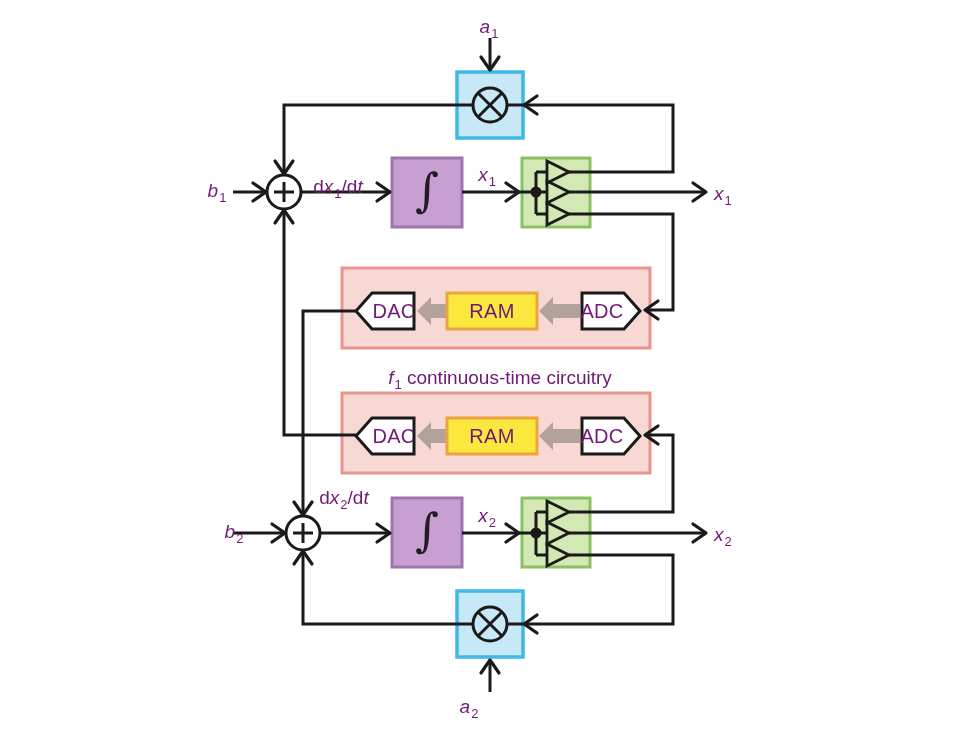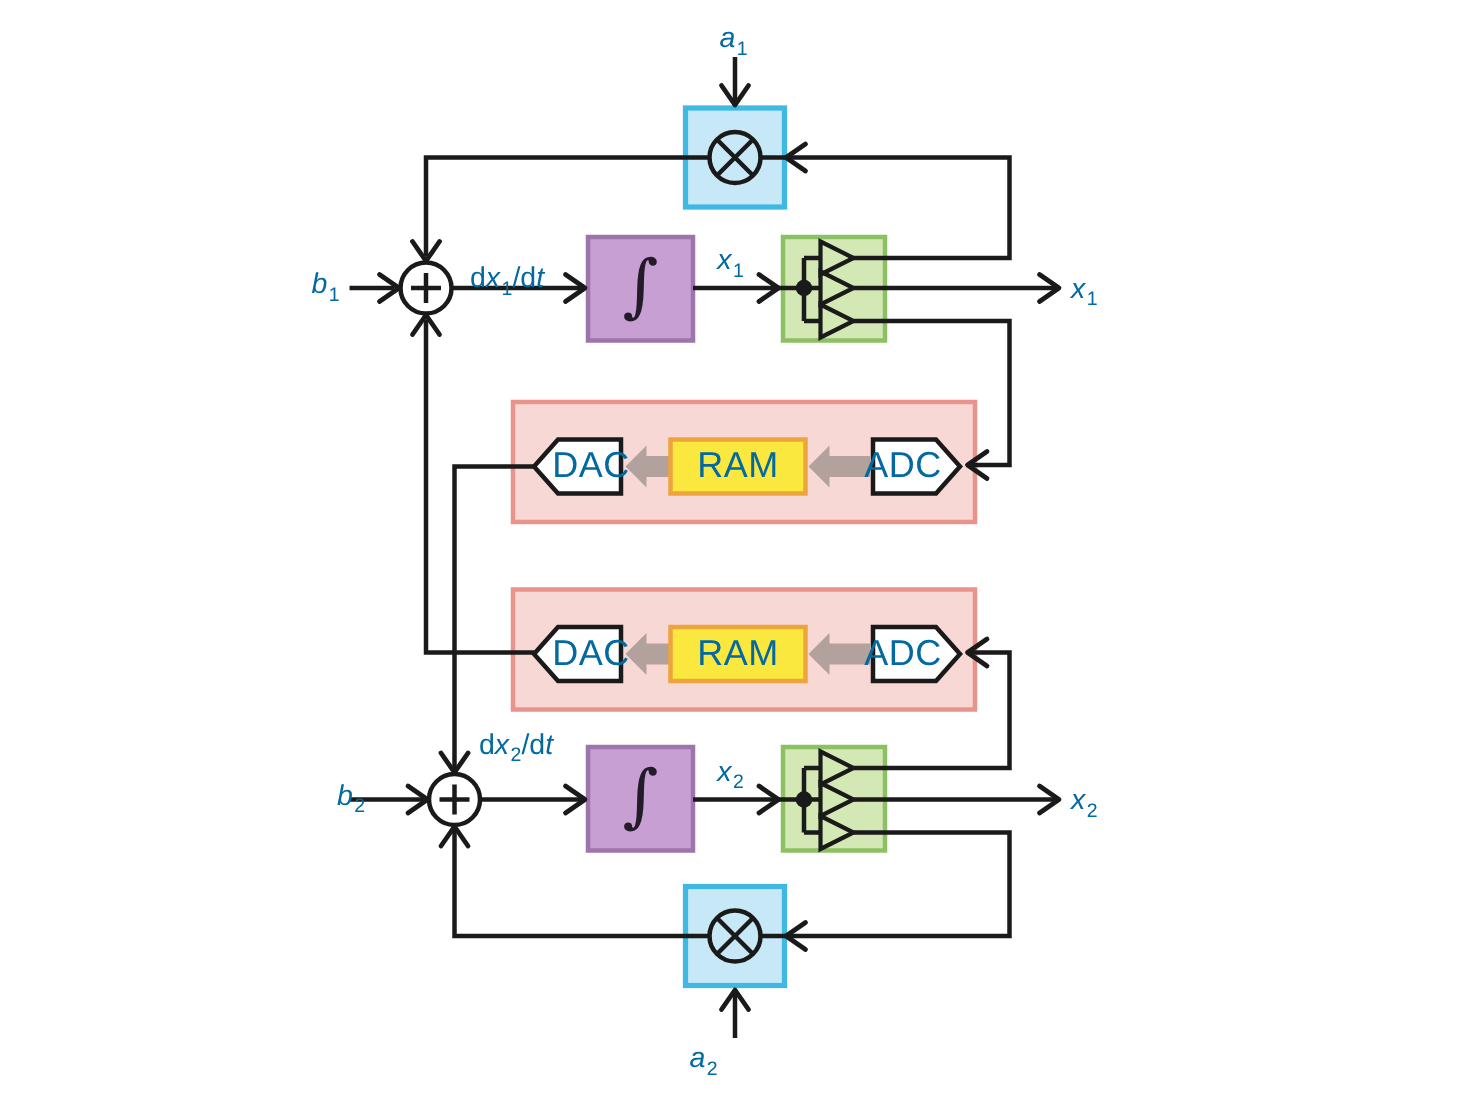--- a/index.html
+++ b/index.html
@@ -19,26 +19,26 @@
   .whiteshape { fill:#ffffff; stroke:#1a1a1a; stroke-width:3; }
   .ramrect  { fill:#fbe83f; stroke:#eda43c; stroke-width:3; }
   .grayarrow{ fill:#b2a19d; stroke:none; }
   .tri      { fill:none; stroke:#1a1a1a; stroke-width:2.8; }
   .symline  { stroke:#1a1a1a; stroke-width:3; fill:none; }
   .multcirc { fill:#c7e8f6; stroke:#1a1a1a; stroke-width:3; }
   .sumcirc  { fill:#ffffff; stroke:#1a1a1a; stroke-width:3; }
   .dot      { fill:#1a1a1a; stroke:none; }
 
   
-  .lbl { position:absolute; white-space:nowrap; font-size:19px; line-height:1; color:#0369a1; }
+  .lbl { position:absolute; white-space:nowrap; font-size:19px; line-height:1; color:#701a75; }
   .cc  { transform:translate(-50%,-50%); }
   .vc  { transform:translate(0,-50%); }
   .var { font-style:italic; }
   .lbl sub { font-style:normal; font-size:13px; line-height:0; vertical-align:-5px; margin-left:1px; }
-  .blocktxt { font-size:24px; letter-spacing:0.3px; }
+  .blocktxt { font-size:20px; letter-spacing:0.3px; }
   .intsym {
     font-family:"DejaVu Serif", serif; font-style:italic;
     font-size:46px; color:#241b28;
   }
 </style>
 </head>
 <body>
 
 <div class="stage">
 
@@ -156,20 +156,21 @@
 
   <div class="lbl cc" style="left:487px; top:174px"><span class="var">x</span><sub>1</sub></div>
 
   <div class="lbl vc" style="left:714px; top:193px"><span class="var">x</span><sub>1</sub></div>
 
 
   <div class="lbl cc blocktxt" style="left:394px; top:311px">DAC</div>
   <div class="lbl cc blocktxt" style="left:492px; top:311px">RAM</div>
   <div class="lbl cc blocktxt" style="left:602px; top:311px">ADC</div>
 
+  <div class="lbl cc" style="left:500px; top:377px"><span class="var">f</span><sub>1</sub><span> continuous-time circuitry</span></div>
 
   <div class="lbl cc blocktxt" style="left:394px; top:436px">DAC</div>
   <div class="lbl cc blocktxt" style="left:492px; top:436px">RAM</div>
   <div class="lbl cc blocktxt" style="left:602px; top:436px">ADC</div>
 
   <div class="lbl cc" style="left:234px; top:531px"><span class="var">b</span><sub>2</sub></div>
 
   <div class="lbl cc" style="left:344px; top:497px"><span>d</span><span class="var">x</span><sub>2</sub><span>/d</span><span class="var">t</span></div>
 
   <div class="lbl cc" style="left:487px; top:515px"><span class="var">x</span><sub>2</sub></div>

